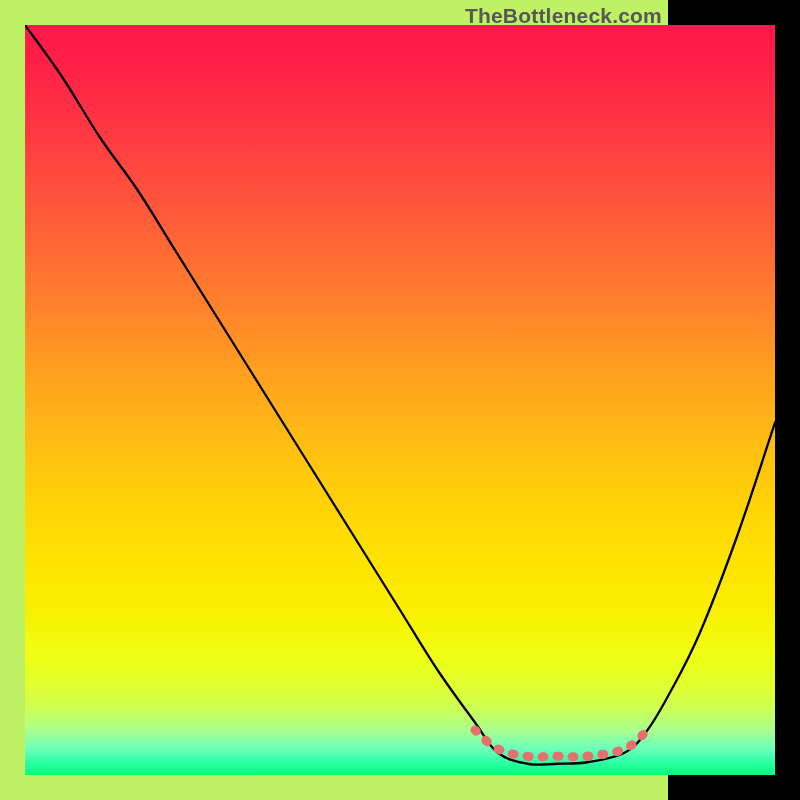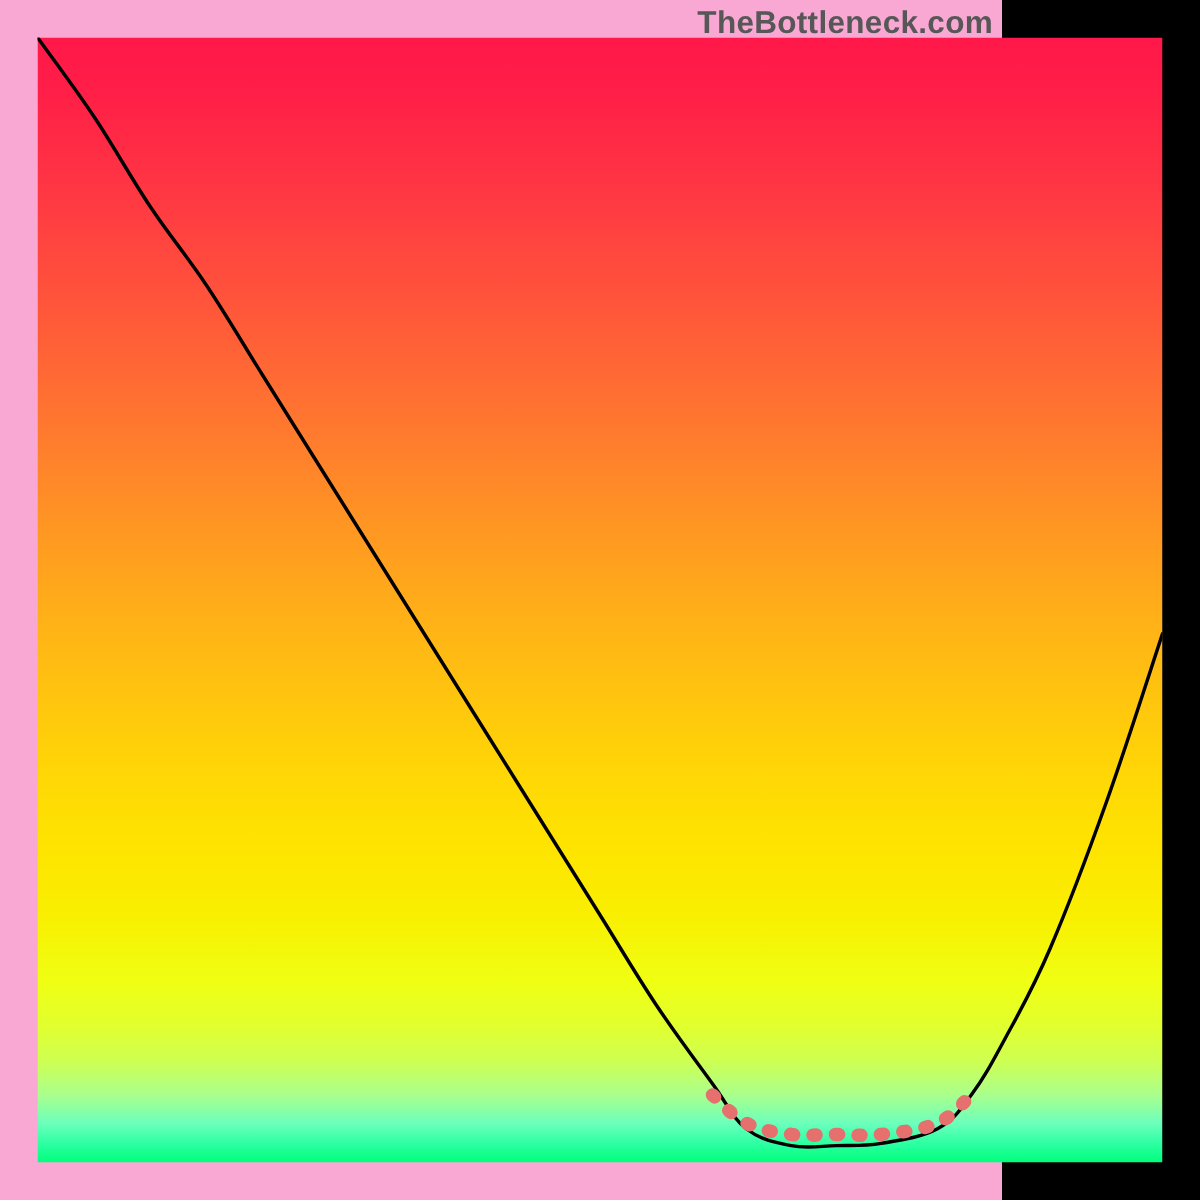--- a/index.html
+++ b/index.html
@@ -8,21 +8,21 @@
     width: 800px;
     height: 800px;
     background: #000;
     overflow: hidden;
     font-family: Arial, Helvetica, sans-serif;
   }
   .wrap {
     position: relative;
     width: 668px;
     height: 800px;
-    background: #f9a8d4;
+    background: #bef264;
   }
   .watermark {
     position: absolute;
     top: 4px;
     right: 6px;
     color: #575757;
     font-size: 21px;
     font-weight: 600;
     letter-spacing: 0.2px;
     z-index: 5;

